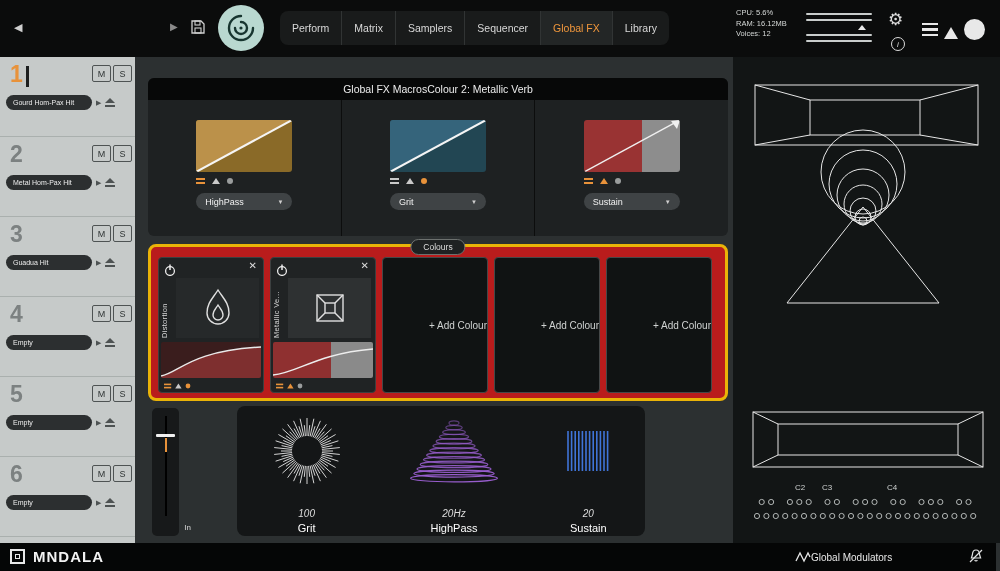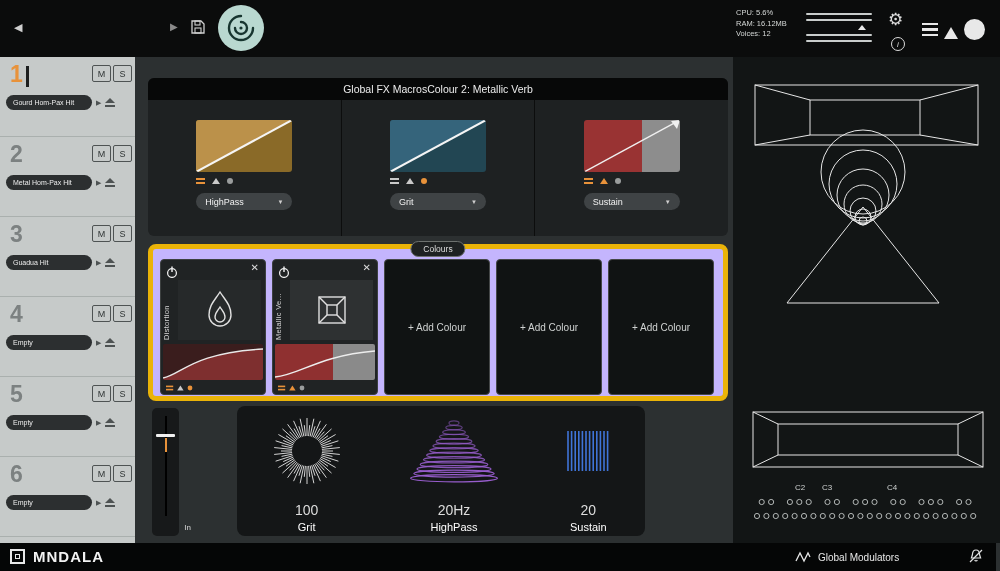--- a/index.html
+++ b/index.html
@@ -51,56 +51,56 @@
   .ind-bars{width:9px;height:6px;border-top:2px solid #e8923a;border-bottom:2px solid #e8923a;box-sizing:border-box;}
   .ind-bars.gray{border-color:#c9c9c9;}
   .ind-tri{width:0;height:0;border-left:4px solid transparent;border-right:4px solid transparent;border-bottom:6px solid #c9c9c9;}
   .ind-tri.orange{border-bottom-color:#e8923a;}
   .ind-dot{width:6px;height:6px;border-radius:50%;background:#9a9d9d;}
   .ind-dot.orange{background:#e8923a;}
   .dropdown{width:96px;height:17px;margin-top:8px;background:#3f4345;border-radius:9px;display:flex;align-items:center;justify-content:space-between;padding:0 9px;box-sizing:border-box;font-size:9px;color:#f2f2f2;cursor:pointer;}
   .chev{font-size:6px;color:#cfcfcf;}
 
   
-  .colours-panel{position:absolute;left:148px;top:244px;width:580px;height:157px;border:5px solid #eab308;border-radius:8px;background:#c4b5fd;box-sizing:border-box;}
+  .colours-panel{position:absolute;left:148px;top:244px;width:580px;height:157px;border:3px solid #eab308;border-radius:8px;background:#b91c1c;box-sizing:border-box;}
   .colours-title{position:absolute;left:50%;top:-8px;transform:translateX(-50%);padding:2px 12px;background:#1e2122;border:1px solid #6d716f;border-radius:8px;font-size:8.5px;color:#dddddd;}
   .cards{display:flex;gap:6px;padding:10px 7px 0 7px;}
   .card{position:relative;width:106px;height:136px;background:#202324;border:1px solid #3c4040;border-radius:4px;box-sizing:border-box;}
   .pwr{position:absolute;left:5px;top:4px;cursor:pointer;}
   .card-close{position:absolute;right:6px;top:2px;color:#dcdcdc;font-size:10px;cursor:pointer;}
   .vlabel{position:absolute;left:1px;top:22px;height:58px;writing-mode:vertical-rl;transform:rotate(180deg);font-size:7.5px;color:#d8d8d8;letter-spacing:.3px;}
   .card-icon{position:absolute;left:17px;top:20px;width:83px;height:60px;background:#26292a;display:flex;align-items:center;justify-content:center;}
   .card-icon.lighter{background:#2e3132;}
   .card-graph{position:absolute;left:2px;top:84px;width:100px;height:36px;border-radius:2px;overflow:hidden;cursor:pointer;}
   .card-inds{position:absolute;left:5px;bottom:3px;display:flex;gap:5px;align-items:center;transform:scale(.8);transform-origin:left;}
-  .add-card{width:106px;height:136px;border:1px solid #454848;border-radius:4px;background:#101313;display:flex;align-items:center;justify-content:center;font-size:10px;color:#cfd2d1;box-sizing:border-box;cursor:pointer;}
+  .add-card{width:106px;height:136px;border:1px solid #454848;border-radius:4px;background:#101313;display:flex;align-items:center;justify-content:flex-end;font-size:10px;color:#cfd2d1;box-sizing:border-box;cursor:pointer;}
 
   
   .fader{position:absolute;top:408px;width:27px;height:128px;background:#17191a;border-radius:5px;}
   .fader-in{left:152px;}.fader-out{left:683px;}
   .fader .track{position:absolute;left:50%;top:8px;bottom:20px;width:2px;background:#000;transform:translateX(-50%);}
   .fader .handle{position:absolute;left:4px;right:4px;top:26px;height:3px;background:#f0f0f0;border-radius:1px;cursor:pointer;}
   .fader .accent{position:absolute;left:50%;top:30px;height:14px;width:2px;background:#e8923a;transform:translateX(-50%);}
   .fader .flabel{position:absolute;bottom:4px;width:100%;text-align:center;font-size:8px;color:#d8d8d8;padding-left:22px;}
   .center-panel{position:absolute;left:237px;top:406px;width:408px;height:130px;background:#141617;border-radius:8px;display:flex;justify-content:space-around;align-items:flex-start;padding-top:8px;box-sizing:border-box;}
   .fx-control{display:flex;flex-direction:column;align-items:center;cursor:pointer;}
   .fx-visual{height:74px;display:flex;align-items:center;justify-content:center;}
-  .fx-value{font-size:14px;color:#dddddd;margin-top:14px;}
+  .fx-value{font-size:10px;color:#dddddd;margin-top:20px;font-style:italic;}
   .fx-label{font-size:11px;color:#ffffff;margin-top:3px;}
 
   
   .right-panel{position:absolute;left:733px;top:57px;width:267px;height:486px;background:#121515;}
   .octave-label{position:absolute;top:426px;font-size:8px;color:#cfd2d1;}
 
   
   .footer{position:absolute;left:0;top:543px;width:996px;height:28px;background:#050606;}
   .footer-logo{position:absolute;left:10px;top:6px;width:15px;height:15px;border:2px solid #e8e8e8;box-sizing:border-box;display:flex;align-items:center;justify-content:center;}
   .footer-logo i{display:block;width:5px;height:5px;border:1.5px solid #e8e8e8;box-sizing:border-box;}
   .brand-text{position:absolute;left:33px;top:5px;font-size:15px;font-weight:bold;letter-spacing:1px;color:#f2f2f2;}
-  .mod-group{position:absolute;left:795px;top:0;height:28px;display:flex;align-items:center;gap:7px;font-size:10px;color:#e8e8e8;cursor:pointer;}
+  .mod-group{position:absolute;left:795px;top:0;height:28px;display:flex;align-items:center;font-size:10px;color:#e8e8e8;cursor:pointer;}
   .bell-btn{position:absolute;right:12px;top:5px;cursor:pointer;}
 </style>
 </head>
 <body>
 
 <div class="app">
 
   <div class="topbar">
     <span class="back-btn">◀</span>
     <span class="next-btn">▶</span>
@@ -112,20 +112,28 @@
         </svg>
     </span>
     <div class="app-logo">
       <svg width="30" height="30" viewBox="0 0 30 30">
           <g fill="none" stroke="#17352f" stroke-width="2.4" stroke-linecap="round">
             <path d="M15 3 a12 12 0 1 0 12 12"></path>
             <path d="M15 9 a6 6 0 1 1 -6 6"></path>
             <circle cx="15" cy="15" r="1.6" fill="#17352f" stroke="none"></circle>
           </g>
         </svg>
+    </div>
+    <div class="tabs">
+      <div class="tab">Perform</div>
+      <div class="tab">Matrix</div>
+      <div class="tab">Samplers</div>
+      <div class="tab">Sequencer</div>
+      <div class="tab active">Global FX</div>
+      <div class="tab">Library</div>
     </div>
     <div class="stats">
       <div>CPU: 5.6%</div>
       <div>RAM: 16.12MB</div>
       <div>Voices: 12</div>
     </div>
     <div class="meters">
       <div class="meter-line"></div>
       <div class="meter-line"></div>
       <div class="meter-marker"></div>

